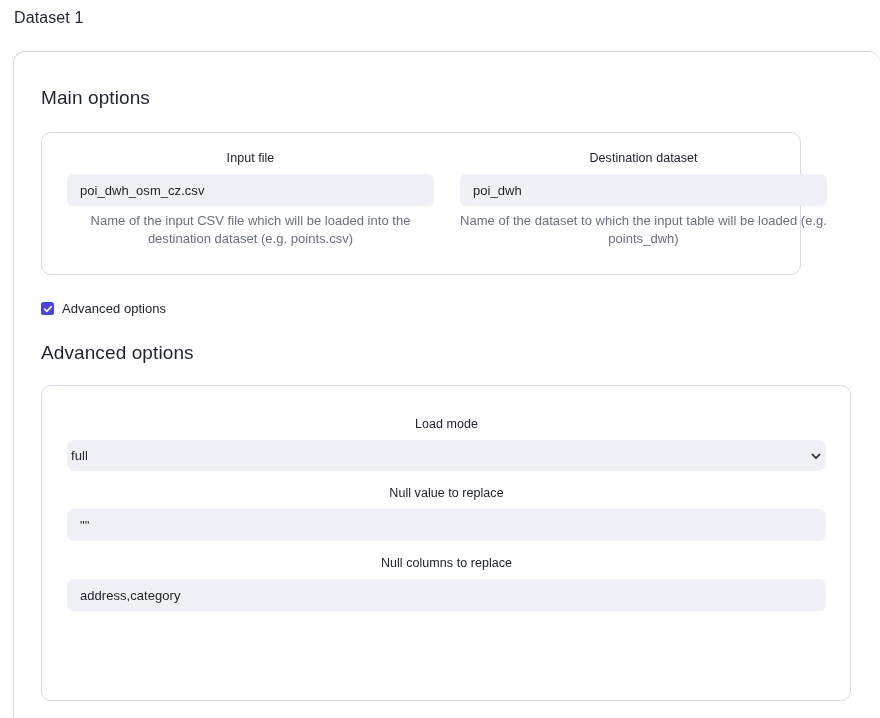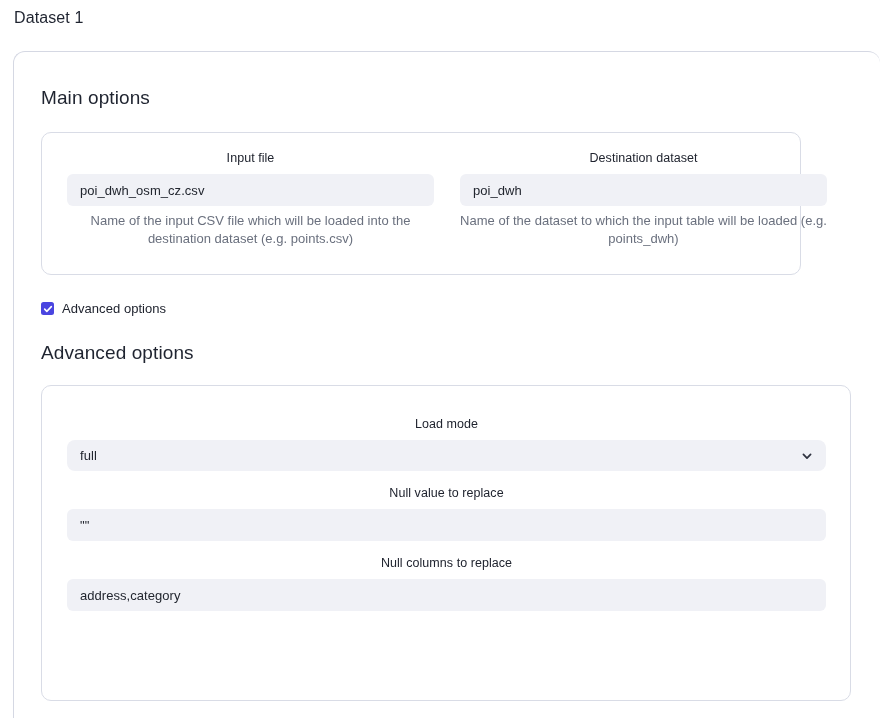--- a/index.html
+++ b/index.html
@@ -104,21 +104,21 @@
 
   .field-select {
     position: relative;
     display: flex;
     align-items: center;
     justify-content: space-between;
     height: 31px;
     background: #f0f1f6;
     border: none;
     border-radius: 8px;
-    padding: 0 13px;
+    padding: 0 4px;
     font-size: 13px;
     color: #22262f;
     width: 100%;
     letter-spacing: 0.05px;
   }
 
   .chevron-down-icon {
     display: inline-flex;
     align-items: center;
     justify-content: center;

